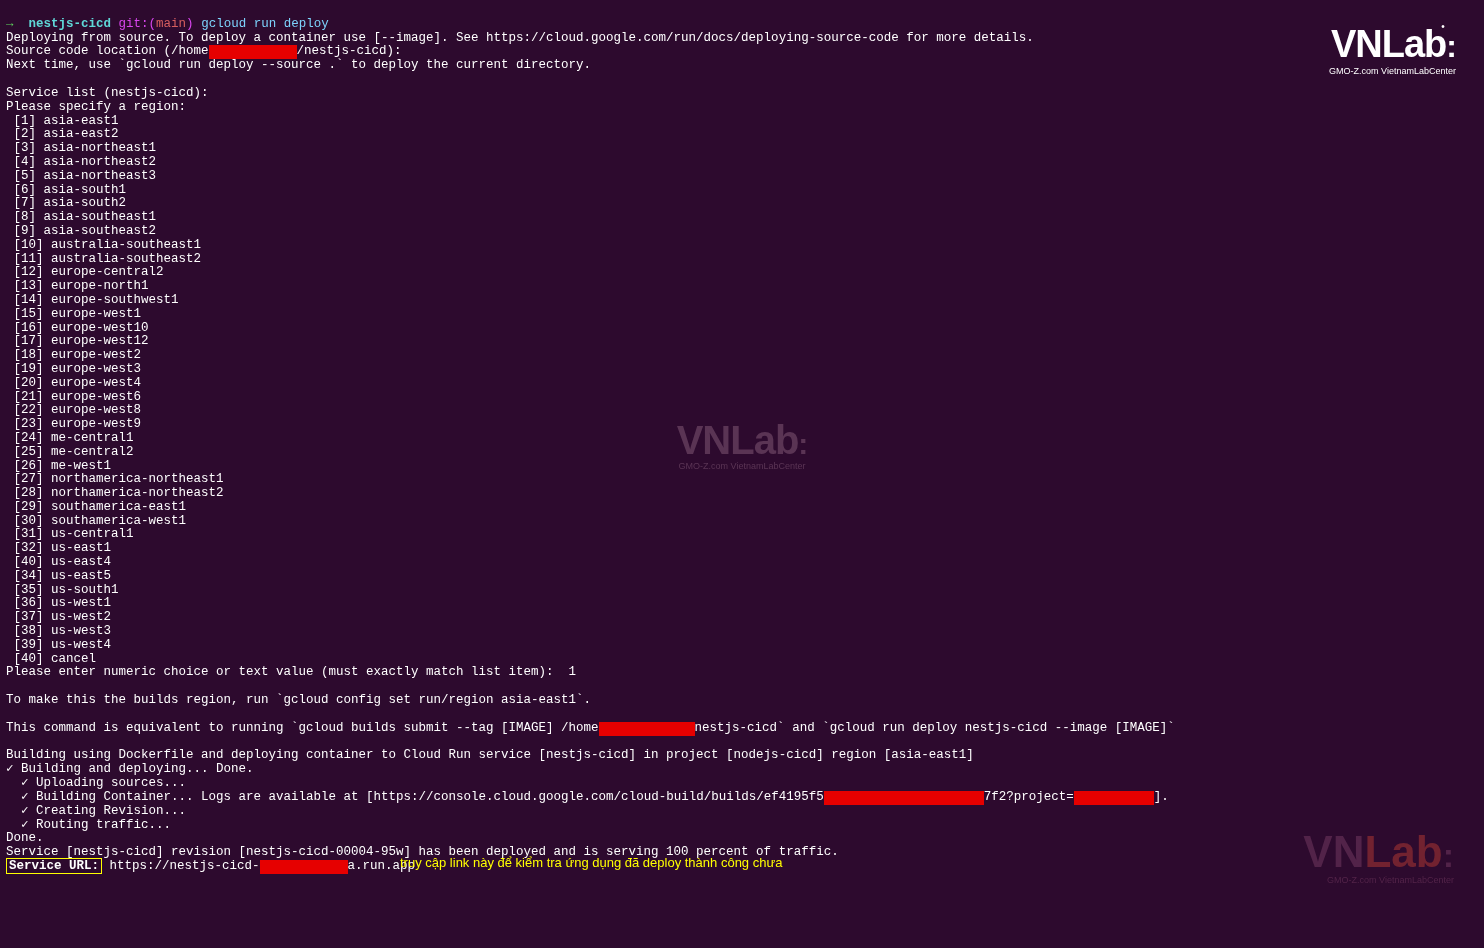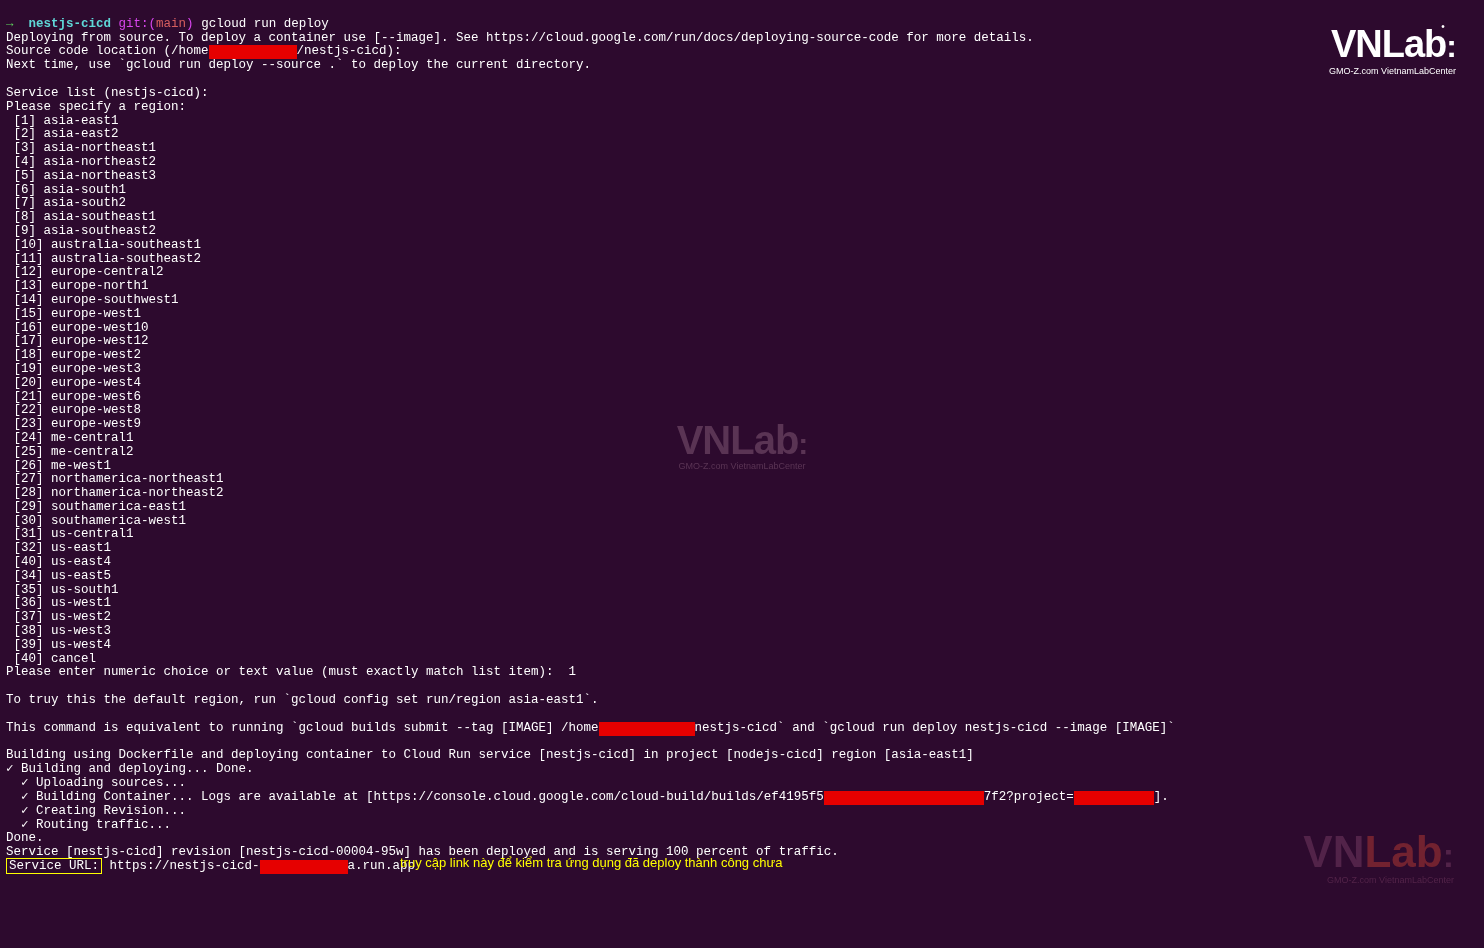--- a/index.html
+++ b/index.html
@@ -13,21 +13,21 @@
     height: 948px;
     position: relative;
     overflow: hidden;
     padding: 4px 6px;
   }
   .term { white-space: pre; }
   .arrow { color: #5fd75f; }
   .dir { color: #5fd7d7; font-weight: bold; margin-top: 24px; }
   .git-label { color: #d946ef; }
   .git-branch { color: #d75f5f; text-align: center; }
-  .cmd { color: #ffffff; }
+  .cmd { color: #7dd3fc; }
   .white { color: #ffffff; }
   .redact { background: #e60000; display: inline-block; height: 14px; vertical-align: top; }
   .logo-top { position: absolute; top: 25px; right: 28px; color: #fff; text-align: right; }
   .logo-top .big { font-family: Arial, sans-serif; font-size: 38px; font-weight: bold; letter-spacing: -1px; line-height: 1; }
   .logo-top .sub { font-size: 9px; font-family: Arial, sans-serif; letter-spacing: 0; margin-top: 2px; }
   .logo-top .dotacc { position: absolute; right: 10px; top: -4px; font-size: 10px; color:#fff; }
   .wm-center {
     position: absolute;
     top: 420px;
     left: 50%;
@@ -44,21 +44,21 @@
     bottom: 60px;
     right: 30px;
     color: rgba(120, 60, 100, 0.5);
     font-family: Arial, sans-serif;
     pointer-events: none;
     text-align: right;
   }
   .wm-bottom .big { font-size: 44px; font-weight: bold; line-height: 1; }
   .wm-bottom .lab { color: rgba(160, 50, 50, 0.6); }
   .wm-bottom .sub { font-size: 9px; }
-  .svc-url-box { border: 1px solid #ffff00; padding: 0 2px; display: inline; }
+  .svc-url-box { border: 1px solid #ffff00; padding: 0 2px; display: inline; font-weight: bold; }
   .annotation { color: #ffff00; position: absolute; font-family: Arial, sans-serif; font-size: 13px; }
 </style>
 </head>
 <body>
 
 <div class="logo-top">
   <span class="dotacc">•</span>
   <div class="big"><span>VNLab</span><span style="font-size:32px">:</span></div>
   <div class="sub">GMO-Z.com VietnamLabCenter</div>
 </div>
@@ -116,21 +116,21 @@
 <span class="white"> [40] us-east4</span>
 <span class="white"> [34] us-east5</span>
 <span class="white"> [35] us-south1</span>
 <span class="white"> [36] us-west1</span>
 <span class="white"> [37] us-west2</span>
 <span class="white"> [38] us-west3</span>
 <span class="white"> [39] us-west4</span>
 <span class="white"> [40] cancel</span>
 </div><span class="white">Please enter numeric choice or text value (must exactly match list item):  1</span>
 
-<span class="white">To truy this the default region, run `gcloud config set run/region asia-east1`.</span>
+<span class="white">To make this the builds region, run `gcloud config set run/region asia-east1`.</span>
 
 <span class="white">This command is equivalent to running `gcloud builds submit --tag [IMAGE] /home</span><span class="redact" style="width:96px"></span><span class="white">nestjs-cicd` and `gcloud run deploy nestjs-cicd --image [IMAGE]`</span>
 
 <span class="white">Building using Dockerfile and deploying container to Cloud Run service [nestjs-cicd] in project [nodejs-cicd] region [asia-east1]</span>
 <span class="white">✓ Building and deploying... Done.</span>
 <span class="white">  ✓ Uploading sources...</span>
 <span class="white">  ✓ Building Container... Logs are available at [https://console.cloud.google.com/cloud-build/builds/ef4195f5</span><span class="redact" style="width:160px"></span><span class="white">7f2?project=</span><span class="redact" style="width:80px"></span><span class="white">].</span>
 <span class="white">  ✓ Creating Revision...</span>
 <span class="white">  ✓ Routing traffic...</span>
 <span class="white">Done.</span>

